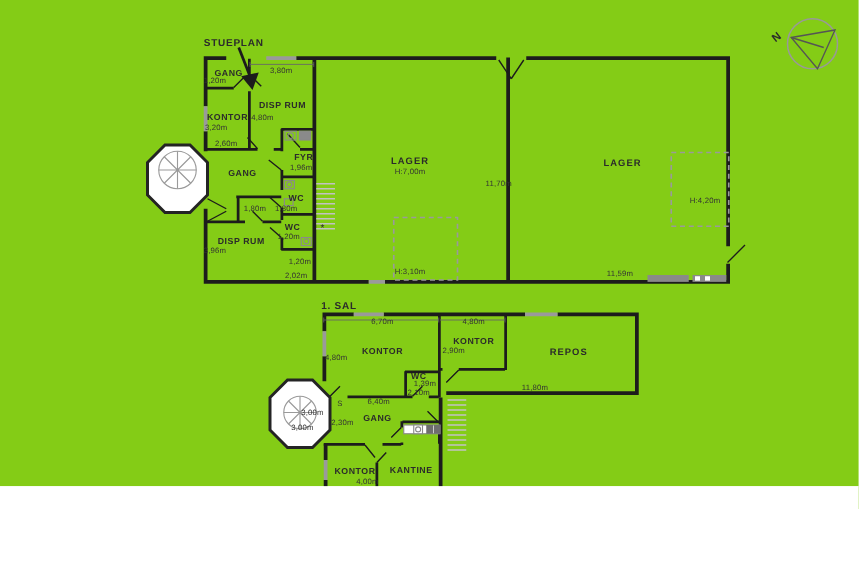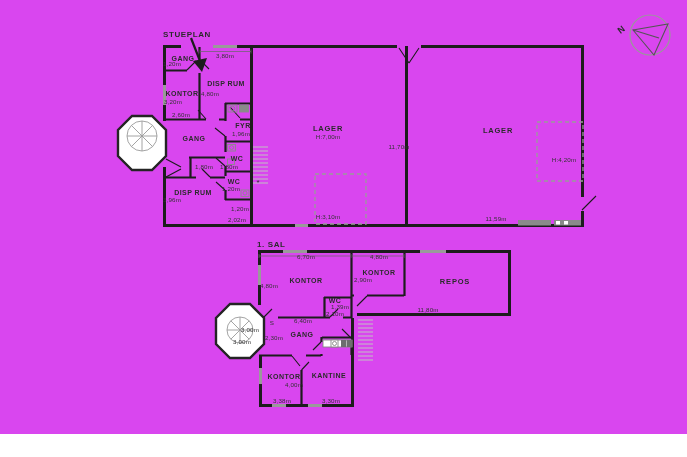--- a/index.html
+++ b/index.html
@@ -1,16 +1,16 @@
 <!DOCTYPE html>
 <html><head>
 <meta charset="utf-8">
 <style>
   html,body{margin:0;padding:0;background:#fff;}
-  .page{position:relative;width:687px;height:434px;background:#d946ef;overflow:hidden;
+  .page{position:relative;width:687px;height:389px;background:#84cc16;overflow:hidden;
         font-family:"Liberation Sans",sans-serif;}
   svg{position:absolute;left:0;top:0;}
   text{fill:#2b2b2b;font-family:"Liberation Sans",sans-serif;}
   .room{font-size:7px;font-weight:bold;letter-spacing:.45px;text-anchor:middle;}
   .big{font-size:7.5px;font-weight:bold;letter-spacing:.8px;text-anchor:middle;}
   .dim{font-size:6.2px;letter-spacing:.15px;text-anchor:middle;fill:#333;}
   .ttl{font-size:8px;font-weight:bold;letter-spacing:.6px;text-anchor:start;}
   .nlet{font-size:9px;font-weight:bold;text-anchor:middle;}
   .star{font-size:8px;text-anchor:middle;}
   .note{position:absolute;right:15px;top:430px;font-size:10.5px;color:#3a3a3a;}

